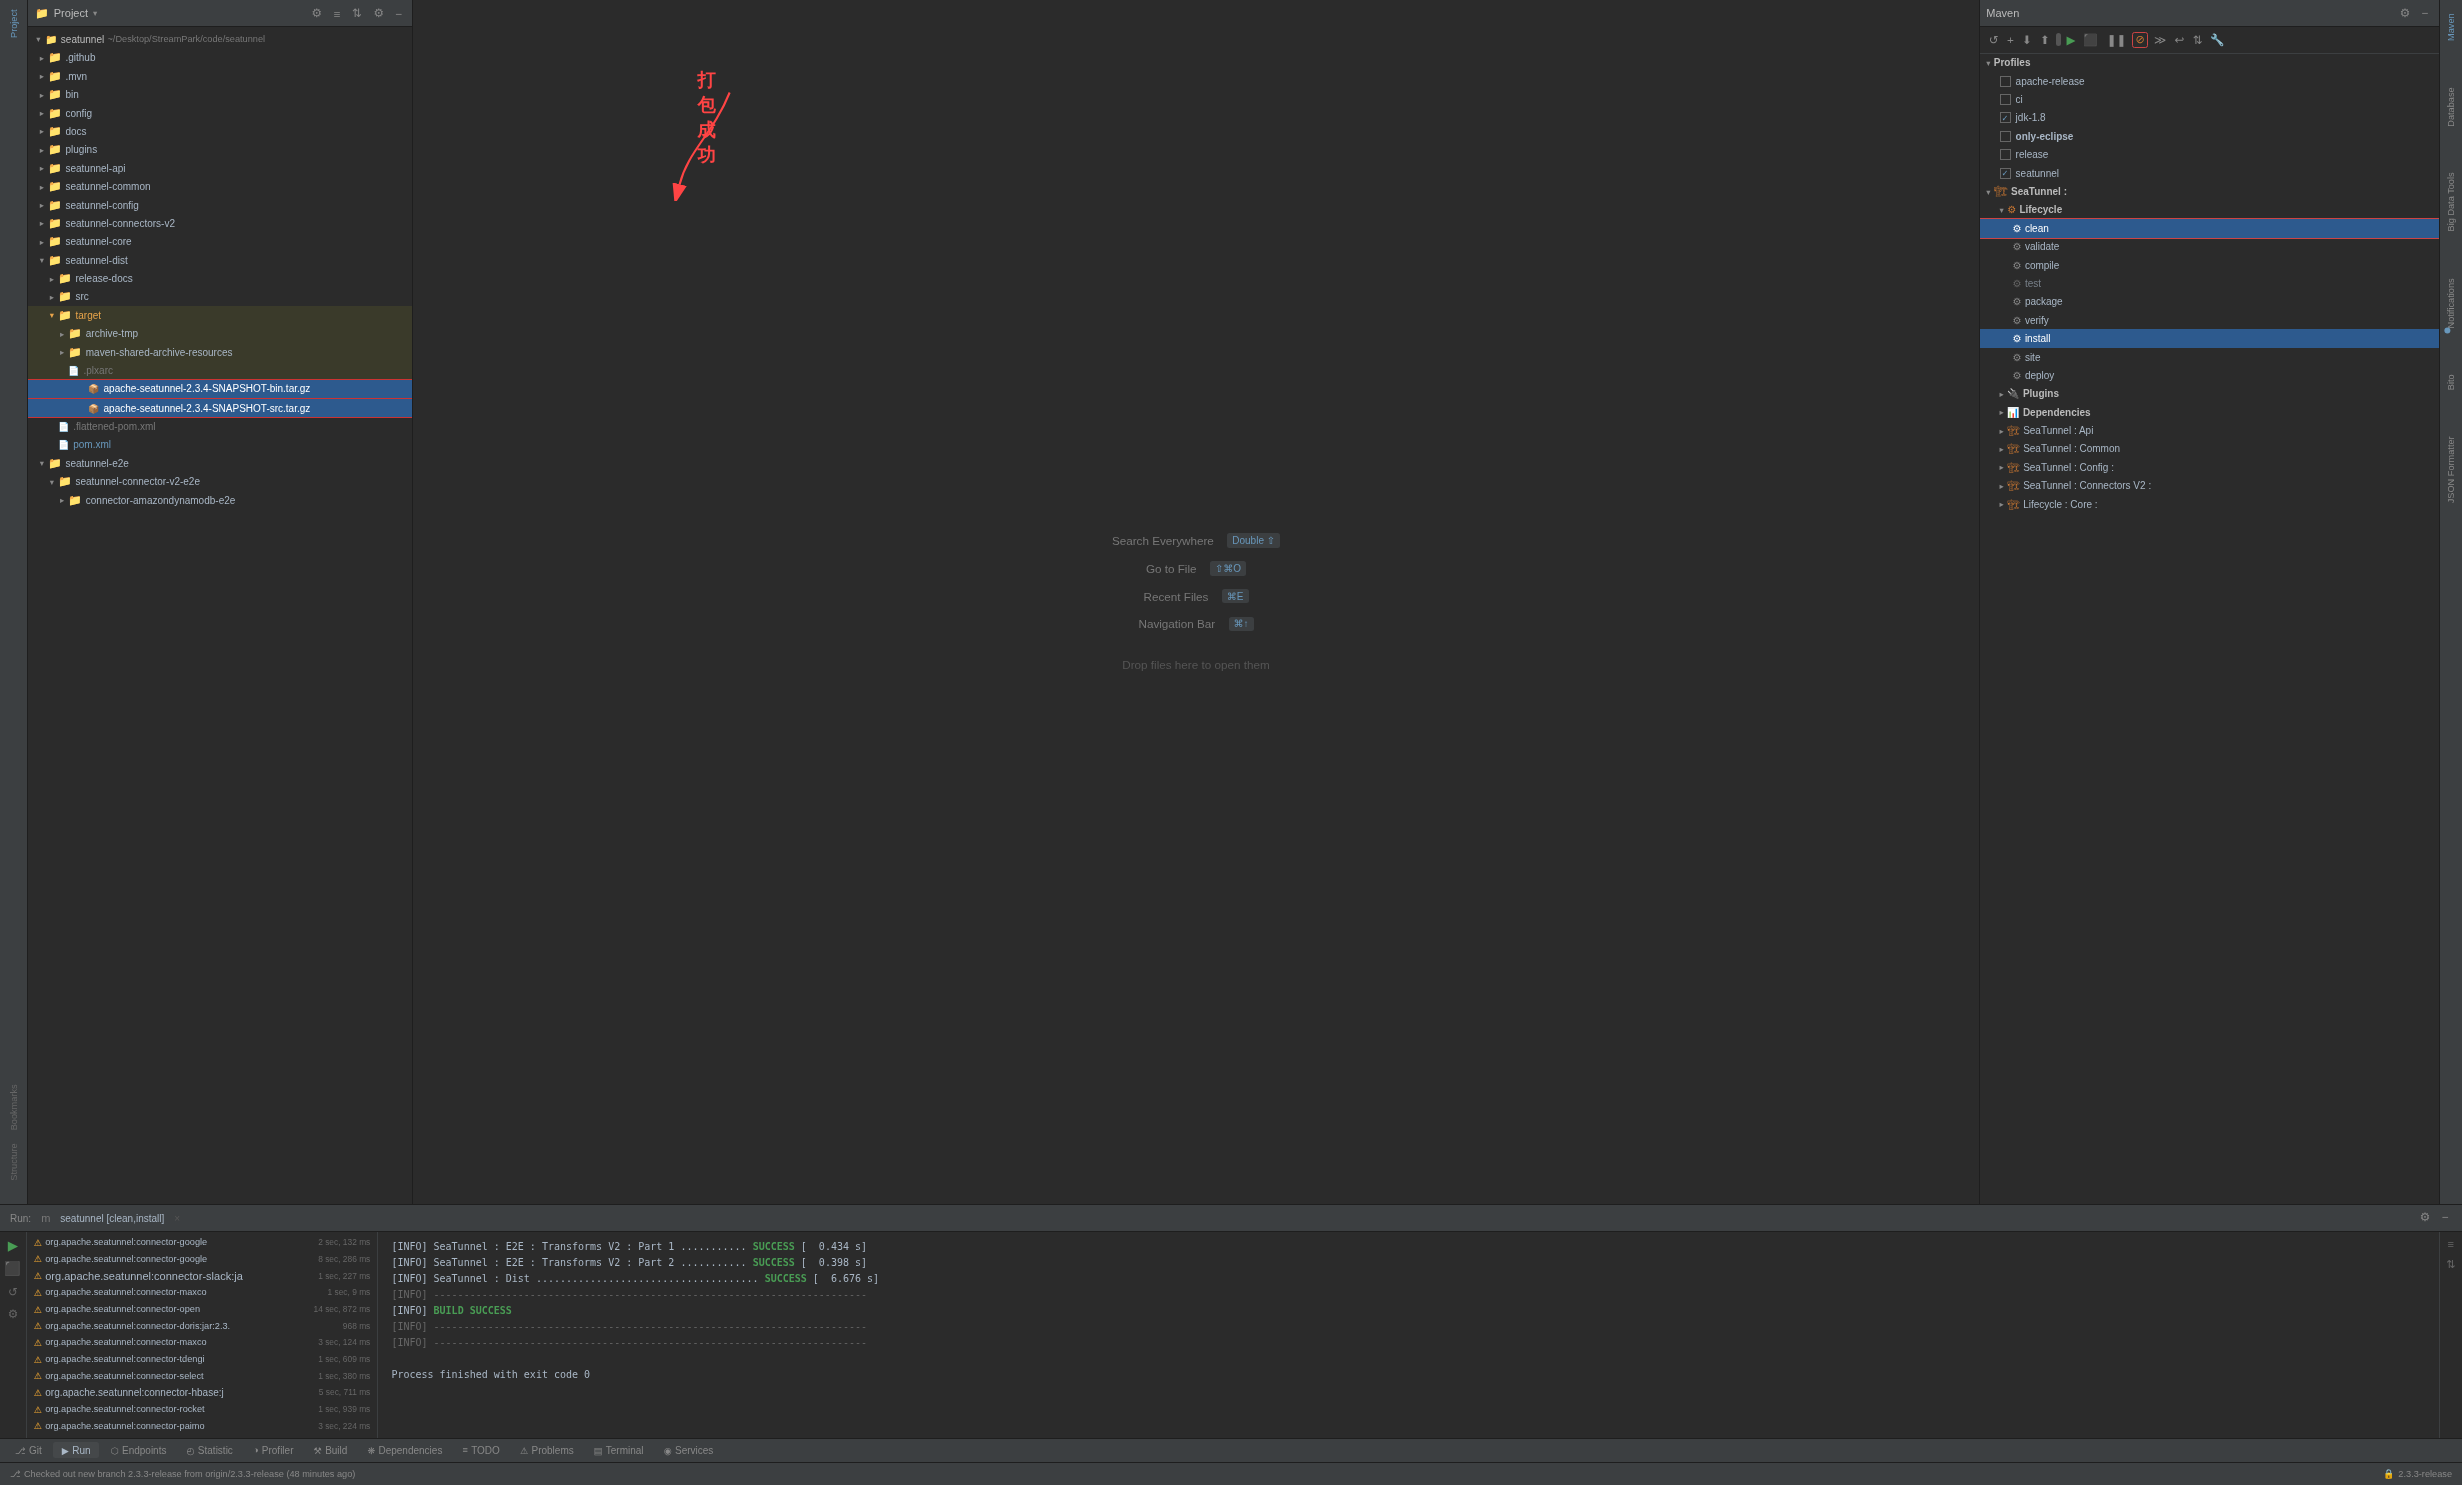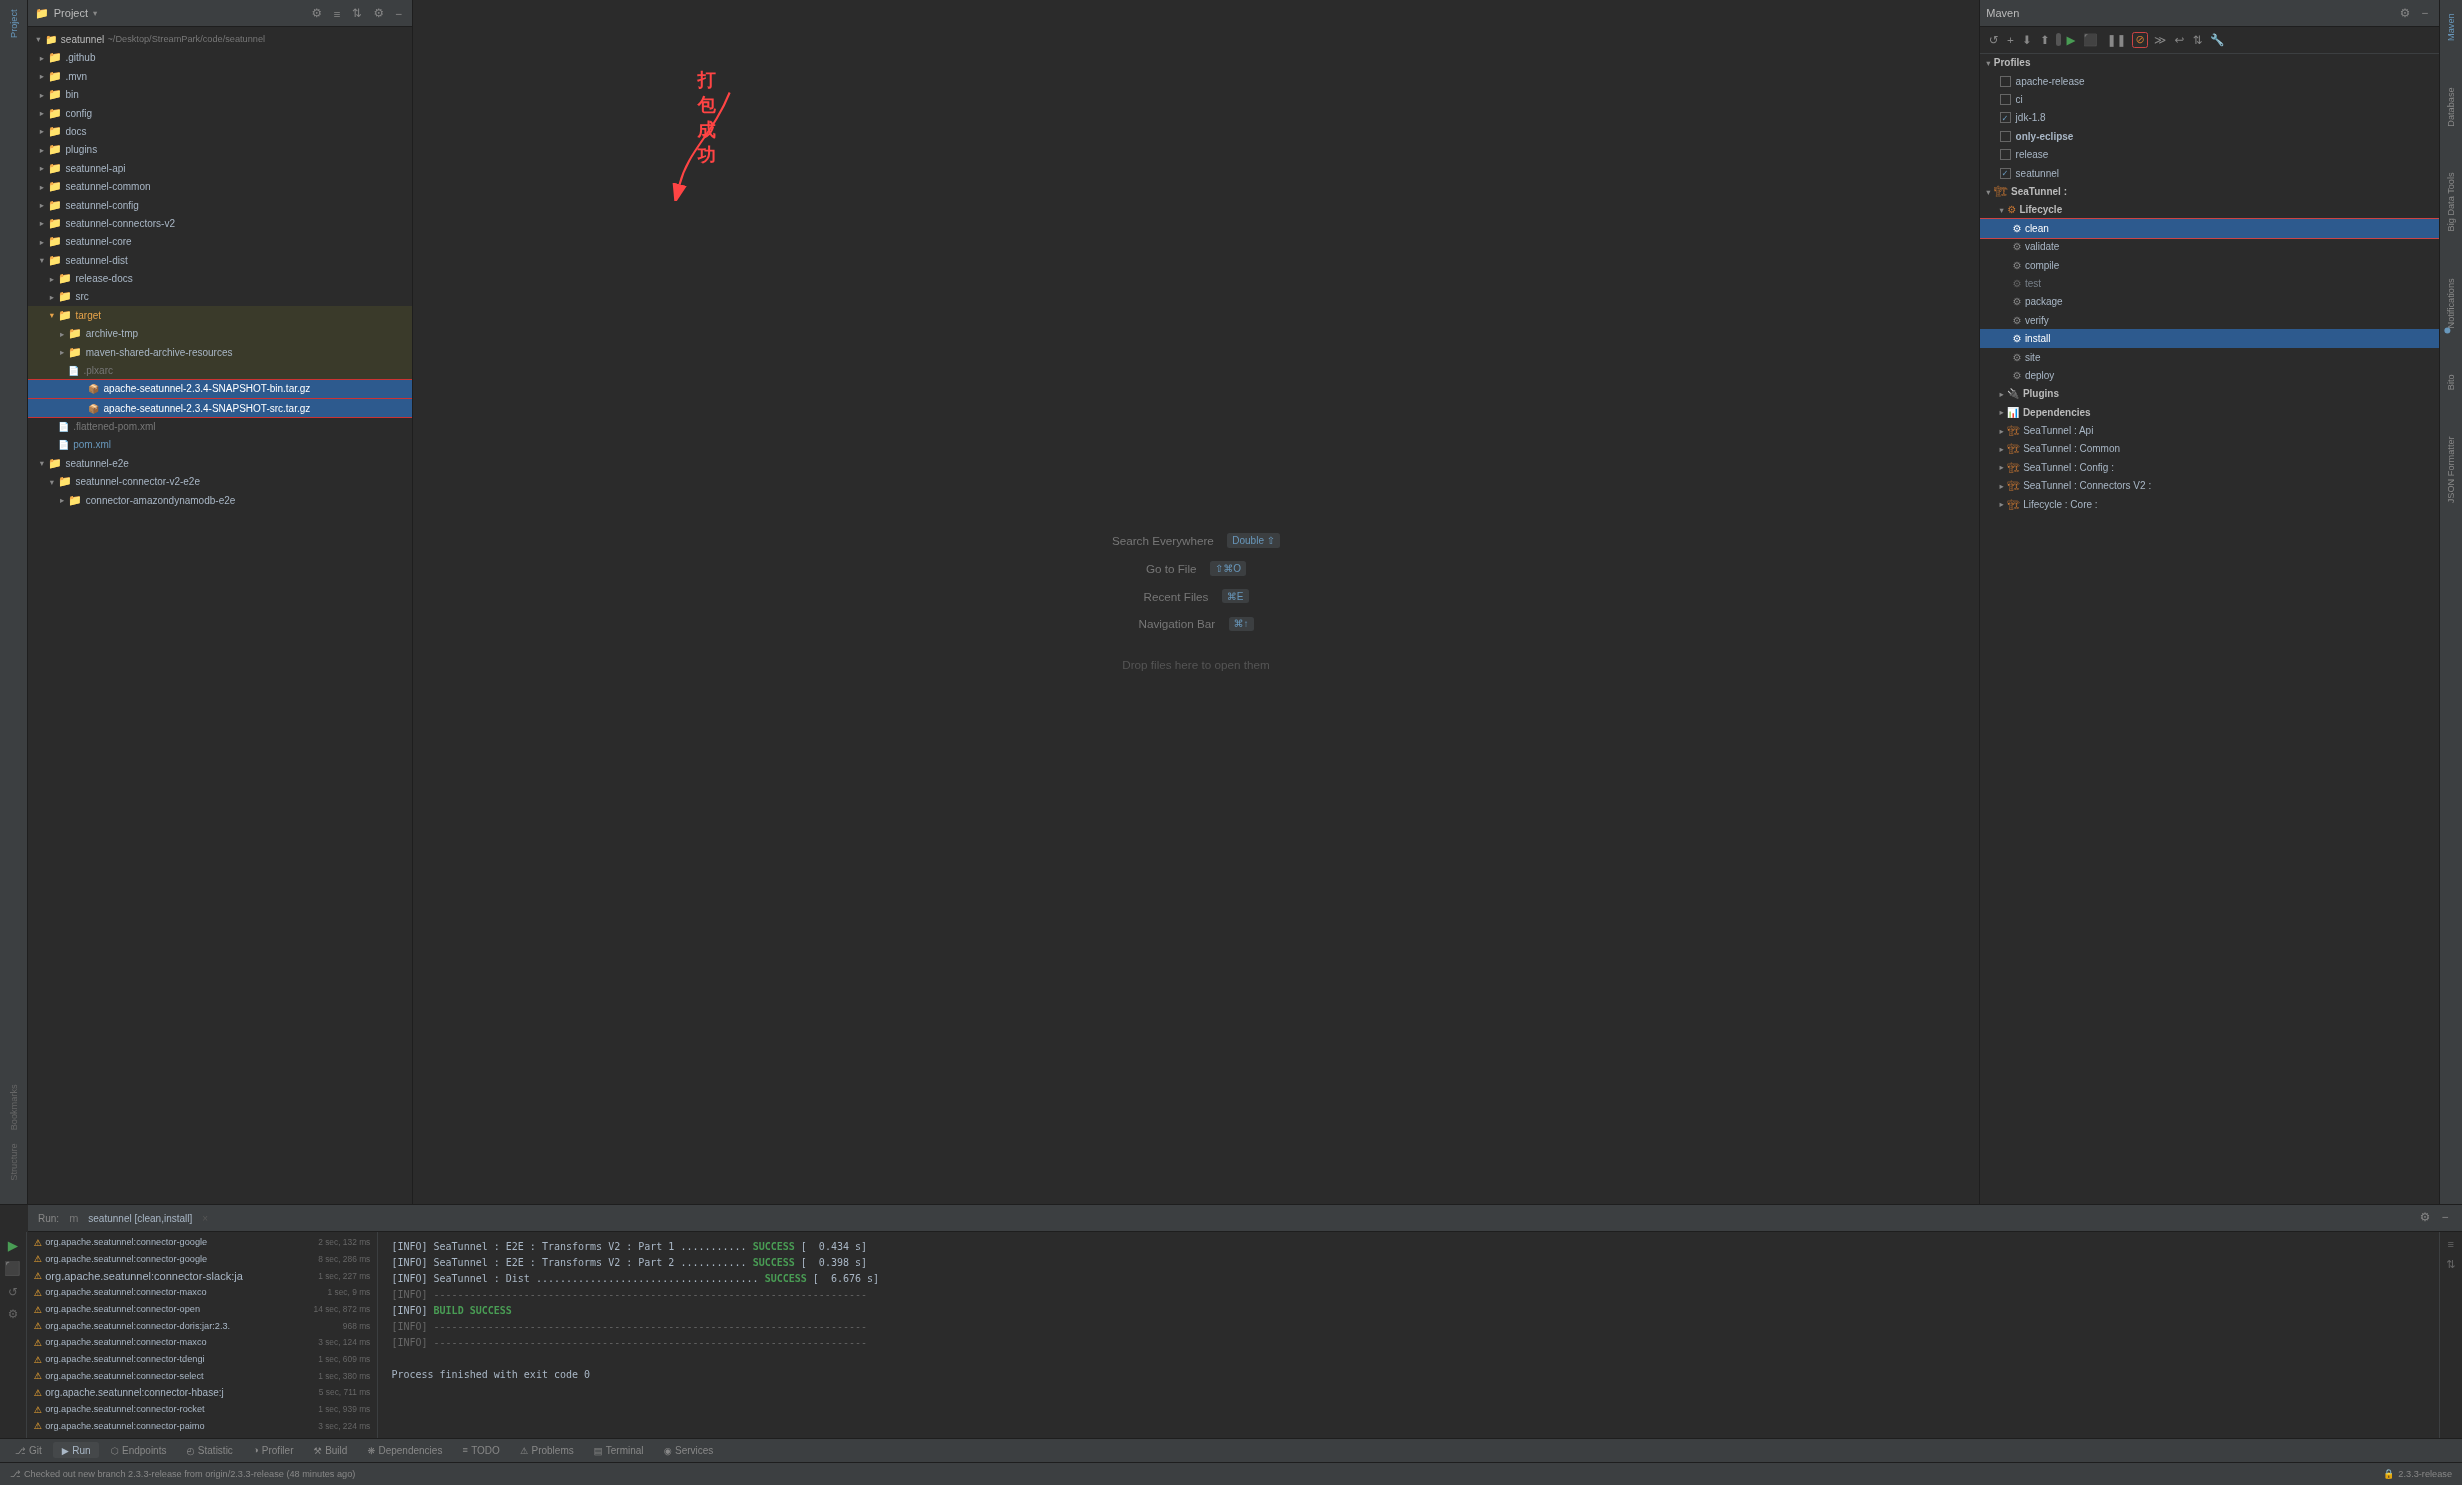--- a/index.html
+++ b/index.html
@@ -248,21 +248,20 @@
       display: flex;
       flex-direction: column;
     }
     .run-header {
       display: flex;
       justify-content: space-between;
       padding: 3.3px 10px;
       background: #3c3f41;
       border-bottom: 0.8px solid #1e1e1e;
       height: 27px;
-      margin-left: 28px;
     }
     .run-header-left {
       display: flex;
       align-items: center;
       gap: 10px;
       font-size: 10px;
       color: #888;
     }
     .run-label { color: #888; }
     .run-name { color: #a9b7c6; font-size: 10px; }

